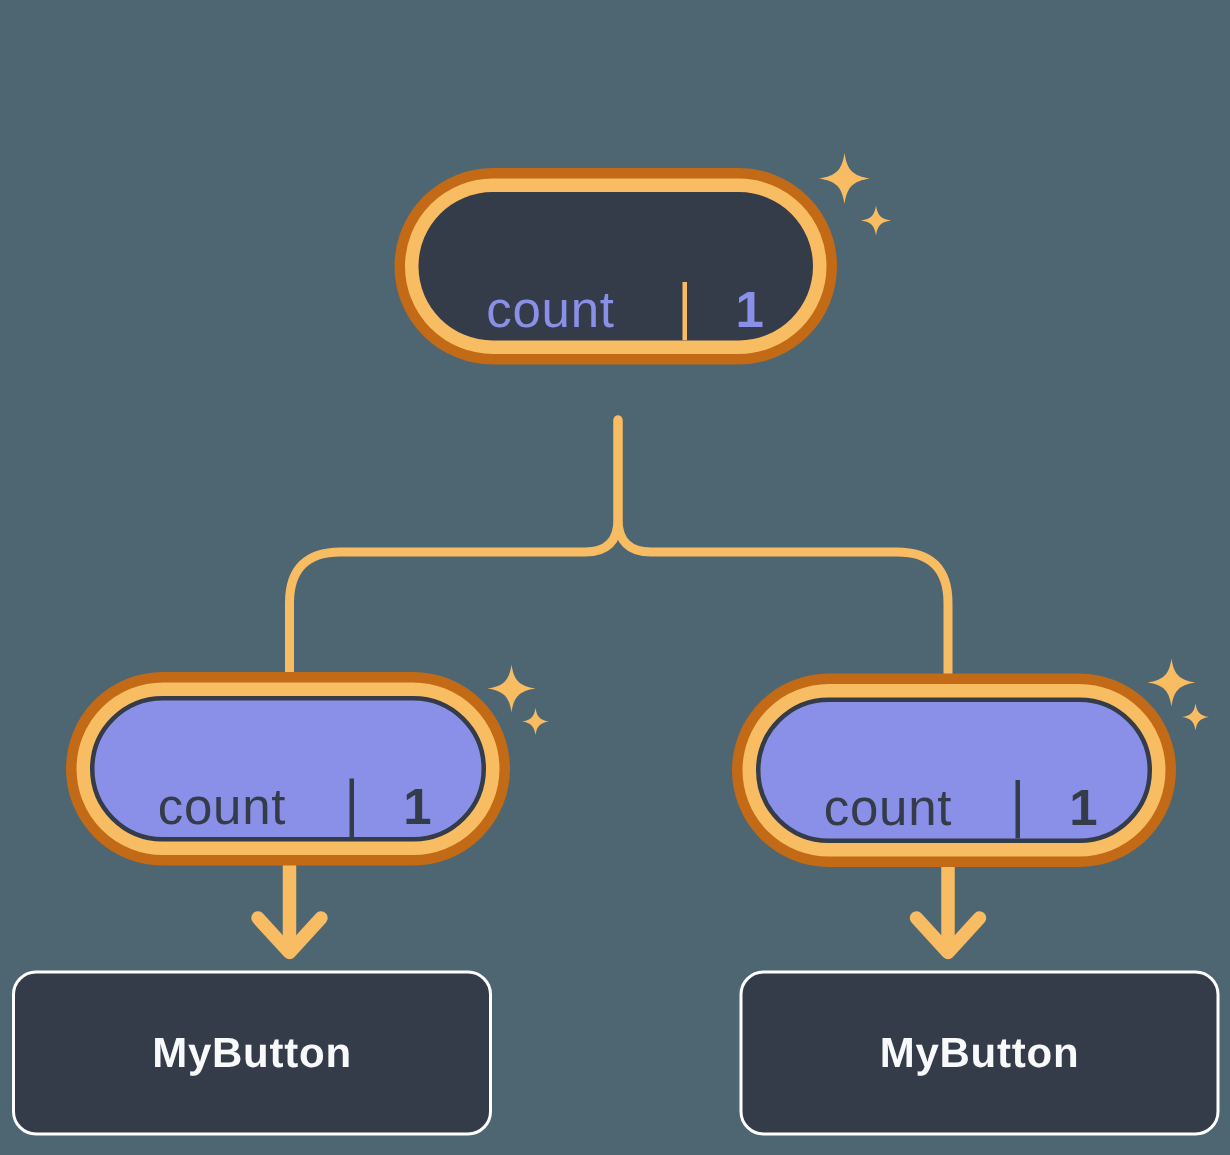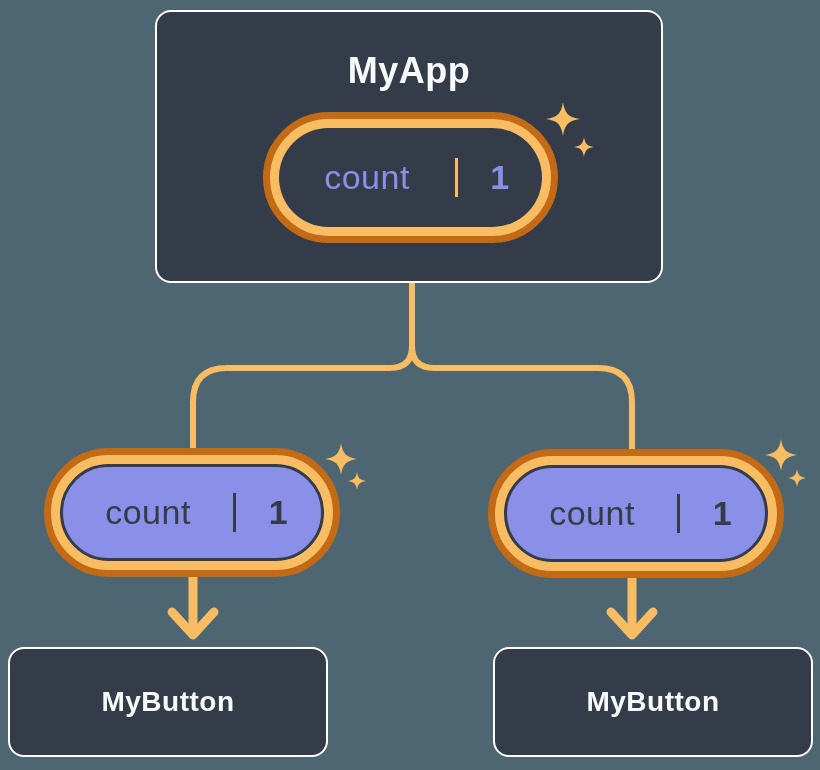--- a/index.html
+++ b/index.html
@@ -43,21 +43,21 @@
     border: 7px solid #C26A16;
     background: #F8BC62;
     border-radius: 999px;
     padding: 9px;
     z-index: 3;
   }
   .pill-inner {
     height: 100%;
     border-radius: 999px;
     display: flex;
-    align-items: center;
+    align-items: flex-end;
     overflow: hidden;
     box-sizing: border-box;
   }
   .pill.parent .pill-inner { background: #343B49; }
   .pill.child  .pill-inner { background: #8A90E8; border: 3px solid #343B49; }
 
   .pill-label, .pill-value {
     display: flex;
     align-items: center;
     justify-content: center;
@@ -94,23 +94,20 @@
     <g fill="none" stroke="#F8BC62" stroke-width="9" stroke-linecap="round" stroke-linejoin="round">
       <path d="M193 555 L193 632"></path>
       <path d="M172 612 L193 635 L214 612"></path>
     </g>
     <g fill="none" stroke="#F8BC62" stroke-width="9" stroke-linecap="round" stroke-linejoin="round">
       <path d="M632 555 L632 632"></path>
       <path d="M611 612 L632 635 L653 612"></path>
     </g>
   </svg>
 
-  <div class="node" id="myapp">
-    <div class="node-title">MyApp</div>
-  </div>
 
   <div class="pill parent" id="pill-root">
     <div class="pill-inner">
       <div class="pill-label">count</div>
       <div class="pill-value">1</div>
     </div>
   </div>
 
   <div class="pill child" id="pill-left">
     <div class="pill-inner">

